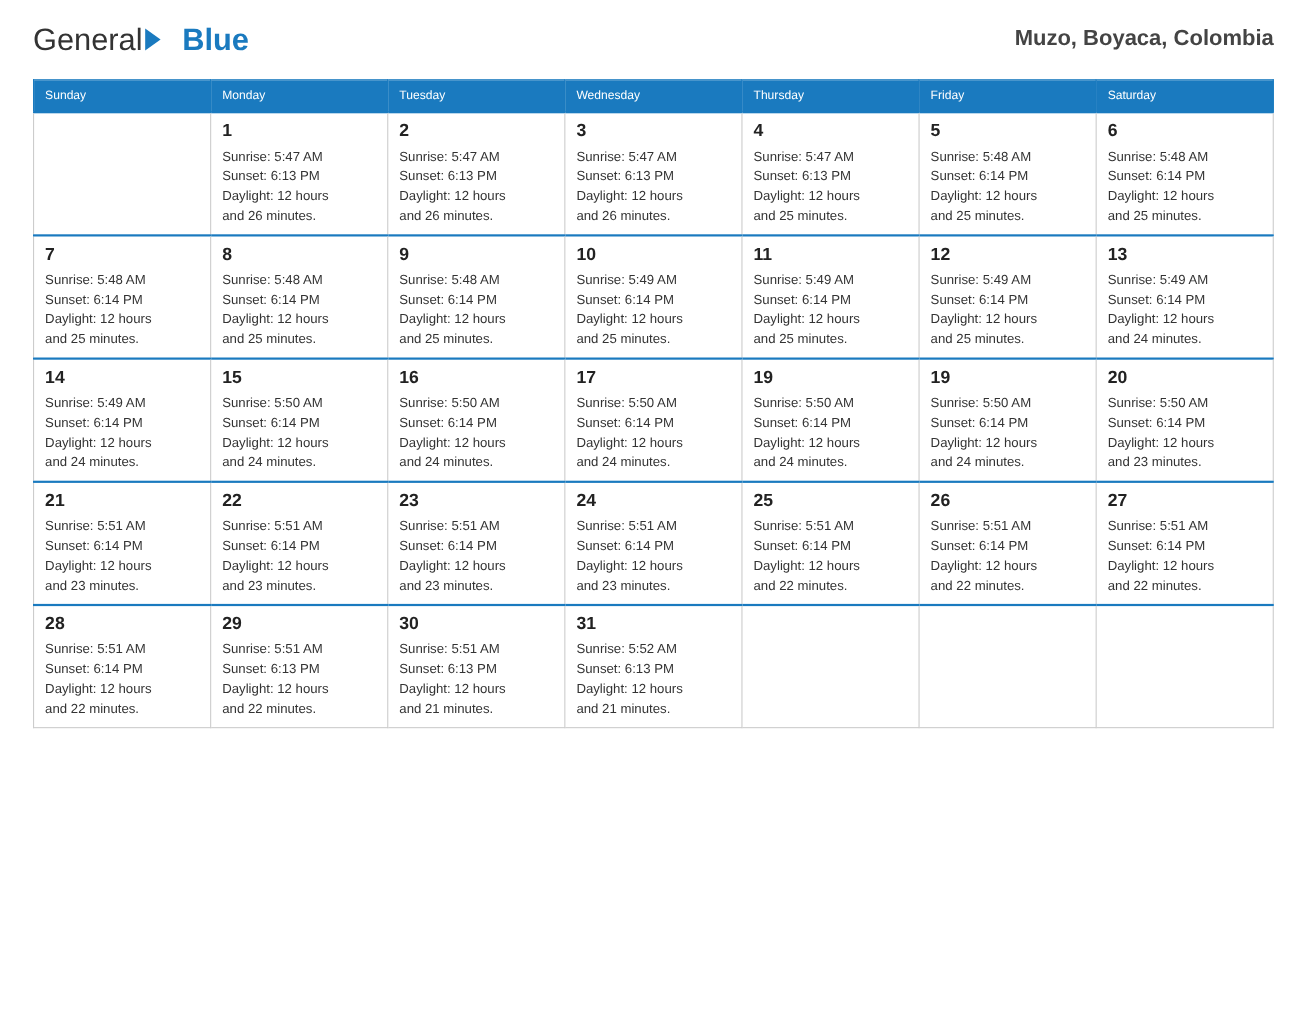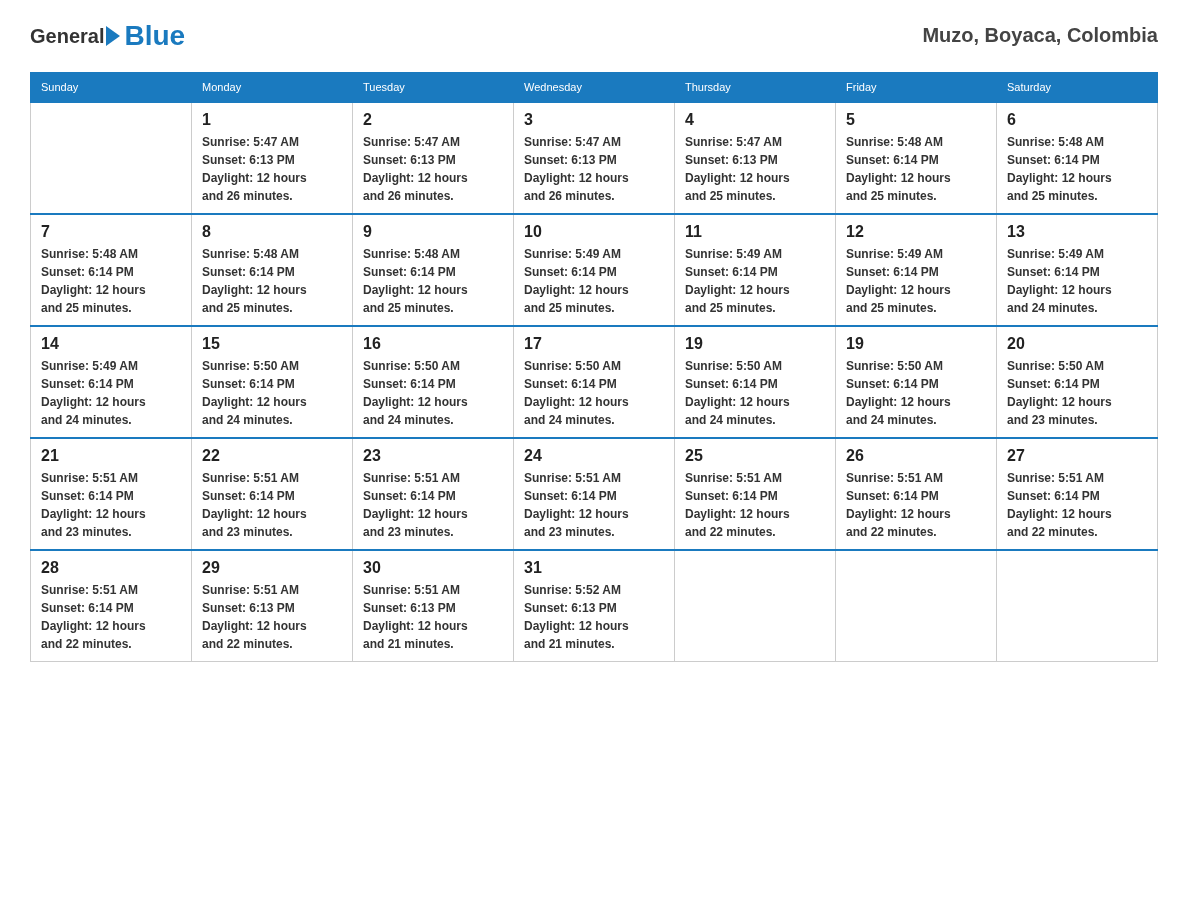--- a/index.html
+++ b/index.html
@@ -19,41 +19,41 @@
     .logo {
       display: flex;
       flex-direction: column;
       align-items: flex-start;
     }
     .logo-text {
       display: flex;
       align-items: center;
     }
     .logo-general {
-      font-size: 20px;
-      font-weight: bold;
+      font-size: 28px;
+      font-weight: normal;
       color: #333;
     }
     .logo-blue-part {
       display: flex;
       align-items: center;
     }
     .logo-arrow {
       width: 0;
       height: 0;
       border-left: 14px solid #1a7abf;
       border-top: 10px solid transparent;
       border-bottom: 10px solid transparent;
       margin-left: 2px;
     }
     .logo-blue {
       font-size: 28px;
       font-weight: bold;
       color: #1a7abf;
-      margin-left: 4px;
+      margin-left: 20px;
     }
     .title-section {
       text-align: right;
     }
     .month-title {
       font-size: 52px;
       font-weight: bold;
       color: #222;
       line-height: 1.1;
     }
@@ -87,21 +87,20 @@
     .day-number {
       font-size: 16px;
       font-weight: bold;
       color: #222;
       margin-bottom: 4px;
     }
     .day-info {
       font-size: 12px;
       color: #333;
       line-height: 1.5;
-      font-weight: bold;
     }
   </style>
 </head>
 <body>
 
 <div class="header">
   <div class="logo">
     <div class="logo-text">
       <span class="logo-general">General</span>
       <div class="logo-blue-part">

